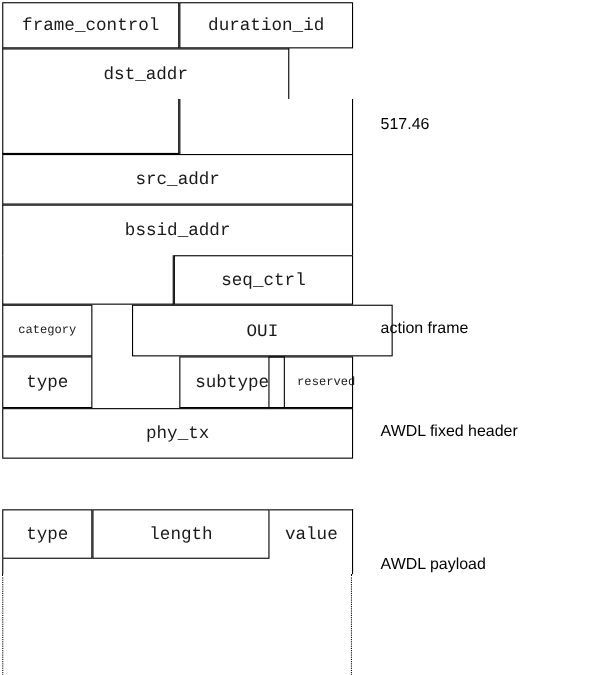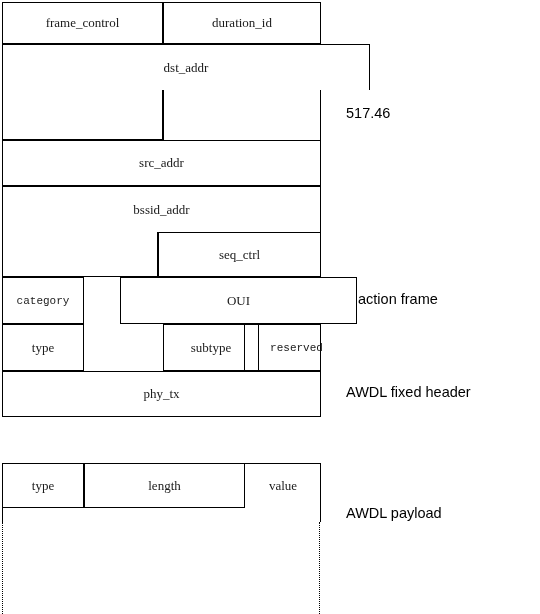--- a/index.html
+++ b/index.html
@@ -26,21 +26,21 @@
     box-sizing: border-box;
     border: 1.6px solid #000000;
     background: transparent;
     display: flex;
     align-items: center;
     justify-content: center;
     font-family: "Liberation Mono", "DejaVu Sans Mono", monospace;
     color: #1a1a1a;
     white-space: nowrap;
   }
-  .fs-lg { font-size: 13px; font-family: Liberation Serif, serif; }
+  .fs-lg { font-size: 16px; }
   .fs-sm { font-size: 11px; }
   .side-label {
     position: absolute;
     font-family: "Liberation Sans", sans-serif;
     font-size: 14.5px;
     color: #000000;
     white-space: nowrap;
   }
   .dotline {
     position: absolute;
@@ -53,21 +53,21 @@
 
 <div id="diagram">
 
   <div class="field fs-lg" style="left:2px; top:2px; width:161px; height:42px;">
     <span>frame_control</span>
   </div>
   <div class="field fs-lg" style="left:163px; top:2px; width:158px; height:42px;">
     <span>duration_id</span>
   </div>
 
-  <div class="field fs-lg" style="left:2px; top:44px; width:368px; height:46px; border-bottom:none;">
+  <div class="field fs-lg" style="left:2px; top:44px; width:261px; height:46px; border-bottom:none;">
     <span>dst_addr</span>
   </div>
   <div class="field" style="left:2px; top:90px; width:161px; height:50px; border-top:none;"></div>
   <div class="field" style="left:163px; top:90px; width:158px; height:50px; border-top:none; border-bottom:none;"></div>
 
   <div class="field fs-lg" style="left:2px; top:140px; width:319px; height:46px;">
     <span>src_addr</span>
   </div>
 
   <div class="field fs-lg" style="left:2px; top:186px; width:319px; height:46px; border-bottom:none;">
@@ -114,21 +114,21 @@
   <div class="field" style="left:319.4px; top:463px; width:1.6px; height:59px; border-top:none; border-bottom:none; border-left:none;"></div>
 
   <div class="field" style="left:2px; top:508px; width:1.6px; height:14px; border-top:none; border-bottom:none; border-right:none;"></div>
 
   <div class="dotline" style="left:2px; top:522px; height:92px;"></div>
   <div class="dotline" style="left:319.4px; top:522px; height:92px;"></div>
 
   <div class="side-label" style="left:346px; top:105px;">
     <span>517.46</span>
   </div>
-  <div class="side-label" style="left:346px; top:291px;margin-left:12px;">
+  <div class="side-label" style="left:346px; top:291px;">
     <span>action frame</span>
   </div>
   <div class="side-label" style="left:346px; top:384px;">
     <span>AWDL fixed header</span>
   </div>
   <div class="side-label" style="left:346px; top:505px;">
     <span>AWDL payload</span>
   </div>
 
 </div>

